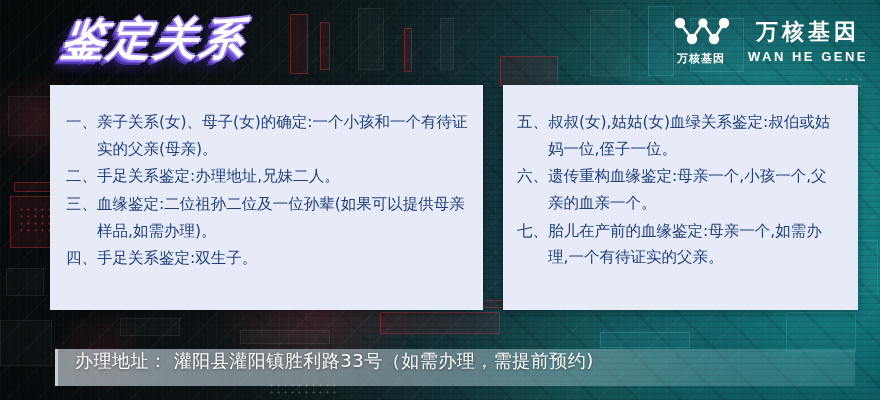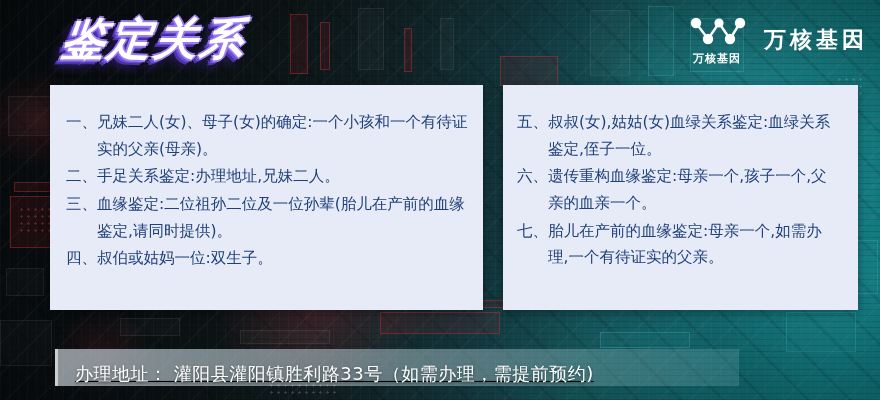--- a/index.html
+++ b/index.html
@@ -141,28 +141,28 @@
     font-size:15.5px;
     line-height:1.72;
     margin-bottom:1px;
   }
   .item-num { flex:0 0 auto; white-space:nowrap; }
   .item-txt { flex:1 1 auto; }
   .panel-right .items { padding:24px 16px 0 14px; }
 
   
   .addr-bar {
-    position:absolute; left:55px; top:349px; width:684px; height:37px;
+    position:absolute; left:55px; top:349px; width:800px; height:37px;
     background:linear-gradient(90deg,
       rgba(226,238,245,.60) 0%,
       rgba(212,231,240,.52) 30%,
       rgba(198,226,234,.40) 58%,
       rgba(180,218,226,.26) 80%,
       rgba(170,214,222,.16) 100%);
-    display:flex; align-items:flex-end;text-decoration:underline;
+    display:flex; align-items:flex-start;
   }
   .addr-bar::before {
     content:""; position:absolute; left:0; top:0; width:3px; height:100%;
     background:rgba(255,255,255,.55);
   }
   .addr-text {
     color:#ffffff;
     font-family:"DejaVu Sans","Liberation Sans",sans-serif;
     font-size:18px;
     letter-spacing:.5px;
@@ -233,62 +233,63 @@
             <circle cx="33" cy="9" r="4.6" fill="#ffffff"></circle>
             <circle cx="44" cy="25" r="5.2" fill="#ffffff"></circle>
             <circle cx="54" cy="9" r="5.2" fill="#ffffff"></circle>
           </svg>
         </span>
         <span class="brand-mark-text">万核基因</span>
       </div>
 
       <div class="brand-words">
         <span class="brand-cn">万核基因</span>
+        <span class="brand-en">WAN HE GENE</span>
       </div>
 
     </div>
   </div>
 
   <div class="panel panel-left">
     <div class="items">
 
       <div class="item">
         <span class="item-num">一、</span>
-        <span class="item-txt">兄妹二人(女)、母子(女)的确定:一个小孩和一个有待证实的父亲(母亲)。</span>
+        <span class="item-txt">亲子关系(女)、母子(女)的确定:一个小孩和一个有待证实的父亲(母亲)。</span>
       </div>
 
       <div class="item">
         <span class="item-num">二、</span>
         <span class="item-txt">手足关系鉴定:办理地址,兄妹二人。</span>
       </div>
 
       <div class="item">
         <span class="item-num">三、</span>
-        <span class="item-txt">血缘鉴定:二位祖孙二位及一位孙辈(胎儿在产前的血缘鉴定,请同时提供)。</span>
+        <span class="item-txt">血缘鉴定:二位祖孙二位及一位孙辈(如果可以提供母亲样品,如需办理)。</span>
       </div>
 
       <div class="item">
         <span class="item-num">四、</span>
-        <span class="item-txt">叔伯或姑妈一位:双生子。</span>
+        <span class="item-txt">手足关系鉴定:双生子。</span>
       </div>
 
     </div>
   </div>
 
   <div class="panel panel-right">
     <div class="items">
 
       <div class="item">
         <span class="item-num">五、</span>
-        <span class="item-txt">叔叔(女),姑姑(女)血绿关系鉴定:血绿关系鉴定,侄子一位。</span>
+        <span class="item-txt">叔叔(女),姑姑(女)血绿关系鉴定:叔伯或姑妈一位,侄子一位。</span>
       </div>
 
       <div class="item">
         <span class="item-num">六、</span>
-        <span class="item-txt">遗传重构血缘鉴定:母亲一个,孩子一个,父亲的血亲一个。</span>
+        <span class="item-txt">遗传重构血缘鉴定:母亲一个,小孩一个,父亲的血亲一个。</span>
       </div>
 
       <div class="item">
         <span class="item-num">七、</span>
         <span class="item-txt">胎儿在产前的血缘鉴定:母亲一个,如需办理,一个有待证实的父亲。</span>
       </div>
 
     </div>
   </div>
 

